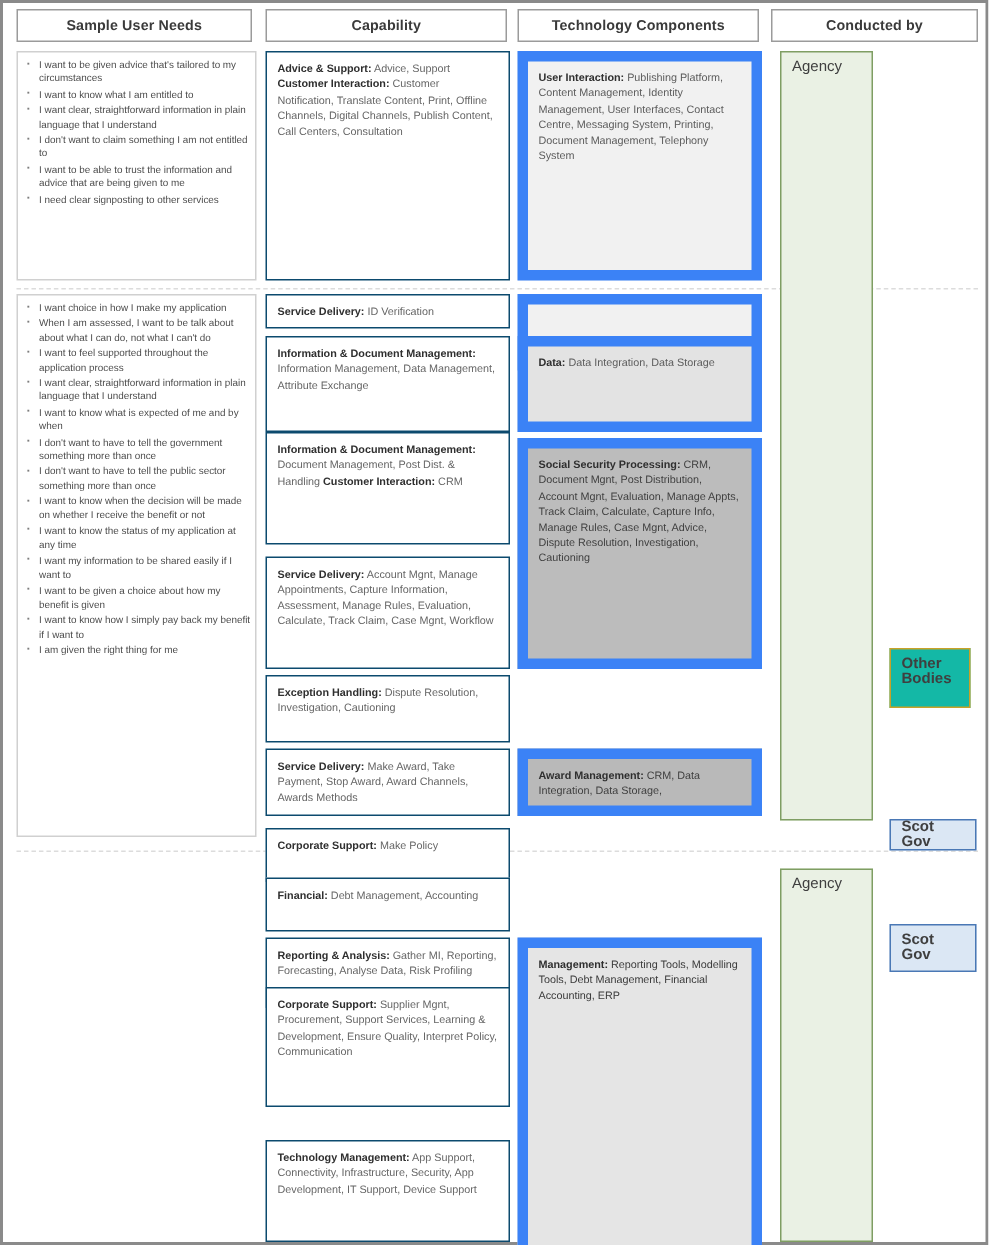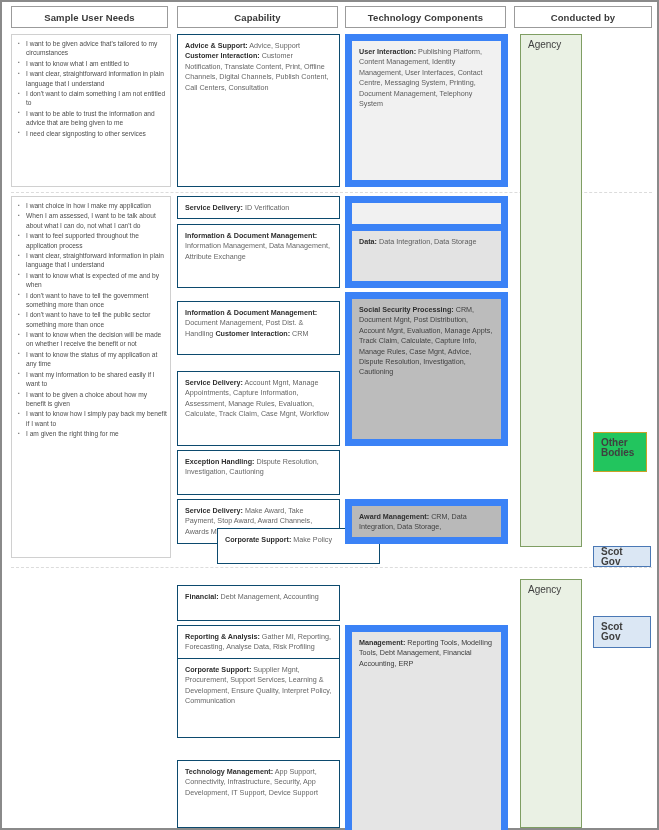--- a/index.html
+++ b/index.html
@@ -146,21 +146,21 @@
   .cond-agency {
     left: 6px;
     width: 62px;
     background: #eaf1e4;
     border: 1px solid #7f9e63;
     color: #3f3f3f;
   }
   .cond-other {
     left: 79px;
     width: 54px;
-    background: #22c55e;
+    background: #14b8a6;
     border: 1px solid #c9a227;
     color: #3f3f3f;
     font-weight: 600;
   }
   .cond-scot {
     left: 79px;
     width: 58px;
     background: #dbe7f4;
     border: 1px solid #4a78b5;
     color: #3f3f3f;
@@ -232,25 +232,25 @@
         <li>I am given the right thing for me</li>
       </ul>
     </div>
 
   </div>
 
   <div class="col c-cap">
     <div class="cap-box" style="top:0px;   height:153px;"><b>Advice &amp; Support:</b><span> Advice, Support</span> <b>Customer Interaction:</b><span> Customer Notification, Translate Content, Print, Offline Channels, Digital Channels, Publish Content, Call Centers, Consultation</span> </div>
     <div class="cap-box" style="top:162px; height:23px;"><b>Service Delivery:</b><span> ID Verification</span> </div>
     <div class="cap-box" style="top:190px; height:64px;"><b>Information &amp; Document Management:</b><span> Information Management, Data Management, Attribute Exchange</span> </div>
-    <div class="cap-box" style="top:267px; height:54px;"><b>Information &amp; Document Management:</b><span> Document Management, Post Dist. &amp; Handling</span> <b>Customer Interaction:</b><span> CRM</span> </div>
+    <div class="cap-box" style="top:254px; height:75px;"><b>Information &amp; Document Management:</b><span> Document Management, Post Dist. &amp; Handling</span> <b>Customer Interaction:</b><span> CRM</span> </div>
     <div class="cap-box" style="top:337px; height:75px;"><b>Service Delivery:</b><span> Account Mgnt, Manage Appointments, Capture Information, Assessment, Manage Rules, Evaluation, Calculate, Track Claim, Case Mgnt, Workflow</span> </div>
     <div class="cap-box" style="top:416px; height:45px;"><b>Exception Handling:</b><span> Dispute Resolution, Investigation, Cautioning</span> </div>
     <div class="cap-box" style="top:465px; height:45px;"><b>Service Delivery:</b><span> Make Award, Take Payment, Stop Award, Award Channels, Awards Methods</span> </div>
-    <div class="cap-box" style="top:494px; height:36px;margin-left:40px;"><b>Corporate Support:</b><span> Make Policy</span> </div>
+    <div class="cap-box" style="top:518px; height:36px;"><b>Corporate Support:</b><span> Make Policy</span> </div>
     <div class="cap-box" style="top:551px; height:36px;"><b>Financial:</b><span> Debt Management, Accounting</span> </div>
     <div class="cap-box" style="top:591px; height:47px;"><b>Reporting &amp; Analysis:</b><span> Gather MI, Reporting, Forecasting, Analyse Data, Risk Profiling</span> </div>
     <div class="cap-box" style="top:624px; height:80px;"><b>Corporate Support:</b><span> Supplier Mgnt, Procurement, Support Services, Learning &amp; Development, Ensure Quality, Interpret Policy, Communication</span> </div>
     <div class="cap-box" style="top:726px; height:68px;"><b>Technology Management:</b><span> App Support, Connectivity, Infrastructure, Security, App Development, IT Support, Device Support</span> </div>
   </div>
 
   <div class="col c-tech">
     <div class="tech-box tone-lightest" style="top:0px;   height:153px;"><b>User Interaction:</b><span> Publishing Platform, Content Management, Identity Management, User Interfaces, Contact Centre, Messaging System, Printing, Document Management, Telephony System</span></div>
     <div class="tech-box tone-lightest" style="top:162px; height:51px;"></div>
     <div class="tech-box tone-light" style="top:190px; height:64px;"><b>Data:</b><span> Data Integration, Data Storage</span></div>

